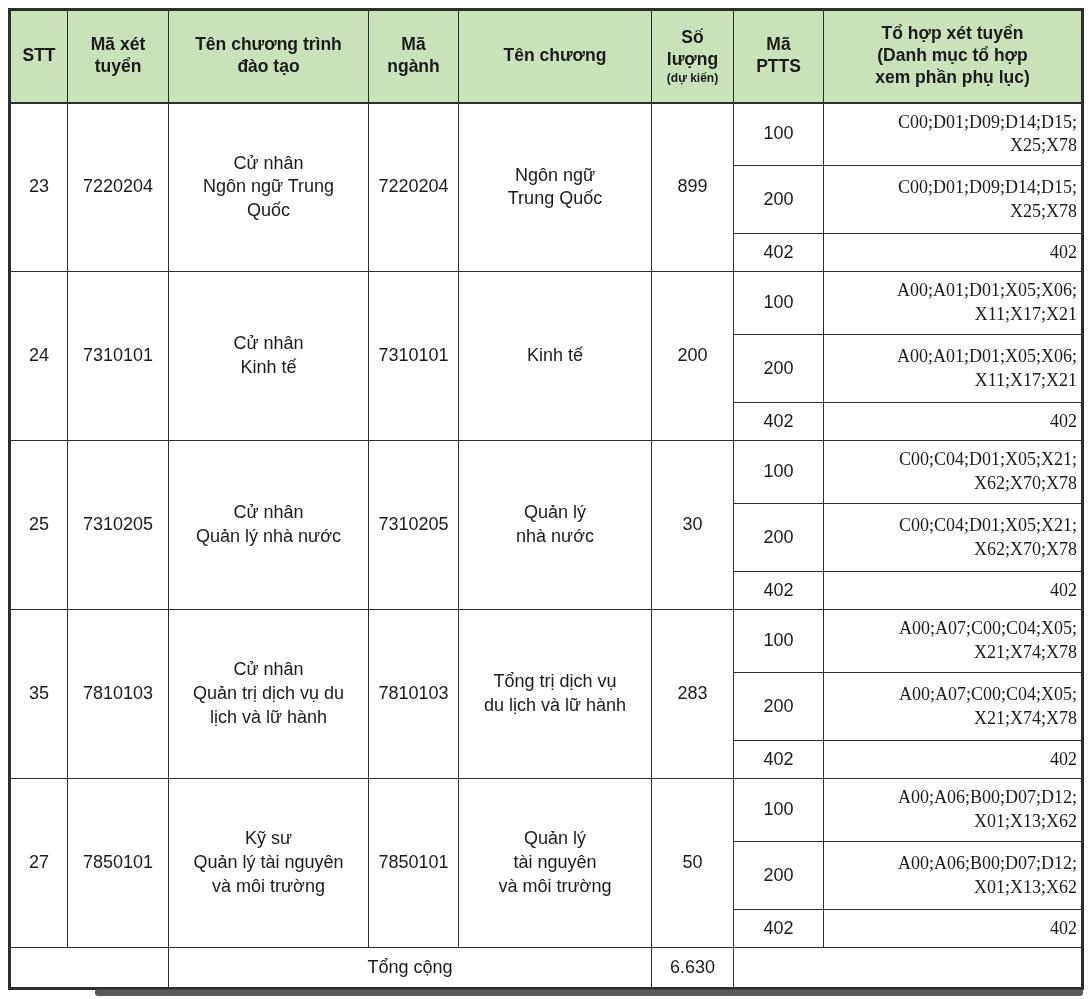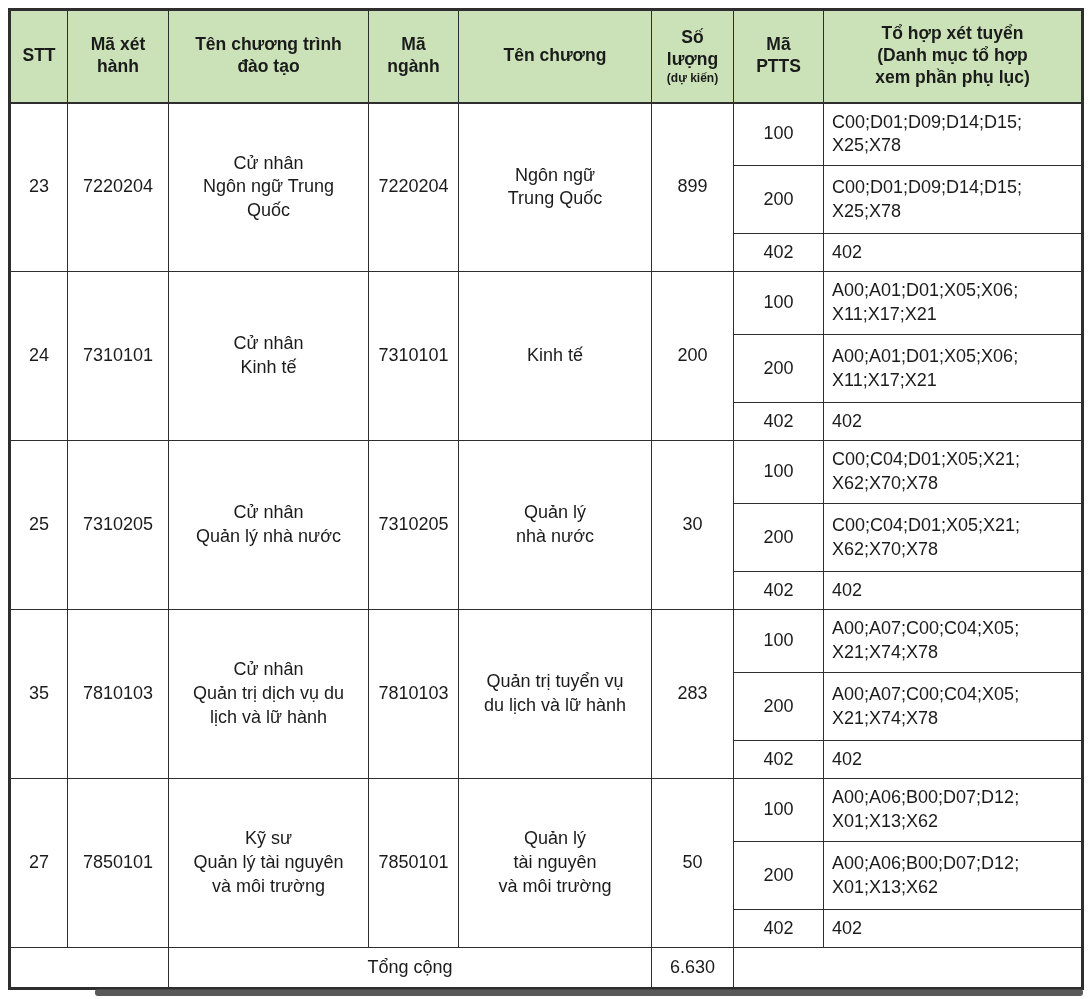--- a/index.html
+++ b/index.html
@@ -52,23 +52,24 @@
     font-size: 12px;
     font-weight: bold;
     line-height: 1.1;
     margin-top: 1px;
   }
   tr.subrow-a { height: 63px; }
   tr.subrow-b { height: 68px; }
   tr.subrow-c { height: 38px; }
   tr.footer-row { height: 41px; }
   td.combo-cell {
-    text-align: left;
+    text-align: right;
     padding-left: 8px;
     padding-right: 4px;
+    font-family: Liberation Serif, serif;
   }
   td.footer-label, td.footer-total {
     font-weight: normal;
   }
   .bottom-shadow {
     position: absolute;
     left: 95px; top: 989px;
     width: 988px; height: 7px;
     background: var(--shadow-color);
     border-radius: 3px;
@@ -87,21 +88,21 @@
         <col style="width:90px">
       <col style="width:193px">
         <col style="width:82px">
         <col style="width:90px">
         <col style="width:259px">
     </colgroup>
     <thead>
       <tr>
         <th>STT</th>
         <th>Mã xét
-hành</th>
+tuyển</th>
         <th>Tên chương trình
 đào tạo</th>
         <th>Mã
 ngành</th>
         <th>Tên chương</th>
         <th><span>Số
 lượng</span><span class="sublabel">(dự kiến)</span></th>
         <th>Mã
 PTTS</th>
         <th>Tổ hợp xét tuyển
@@ -180,21 +181,21 @@
         <td class="combo-cell">402</td>
       </tr>
 
       <tr class="subrow-a">
         <td rowspan="3">35</td>
         <td rowspan="3">7810103</td>
         <td rowspan="3">Cử nhân
 Quản trị dịch vụ du
 lịch và lữ hành</td>
         <td rowspan="3">7810103</td>
-        <td rowspan="3">Quản trị tuyển vụ
+        <td rowspan="3">Tổng trị dịch vụ
 du lịch và lữ hành</td>
         <td rowspan="3">283</td>
         <td>100</td>
         <td class="combo-cell">A00;A07;C00;C04;X05;
 X21;X74;X78</td>
       </tr>
       <tr class="subrow-b">
         <td>200</td>
         <td class="combo-cell">A00;A07;C00;C04;X05;
 X21;X74;X78</td>

